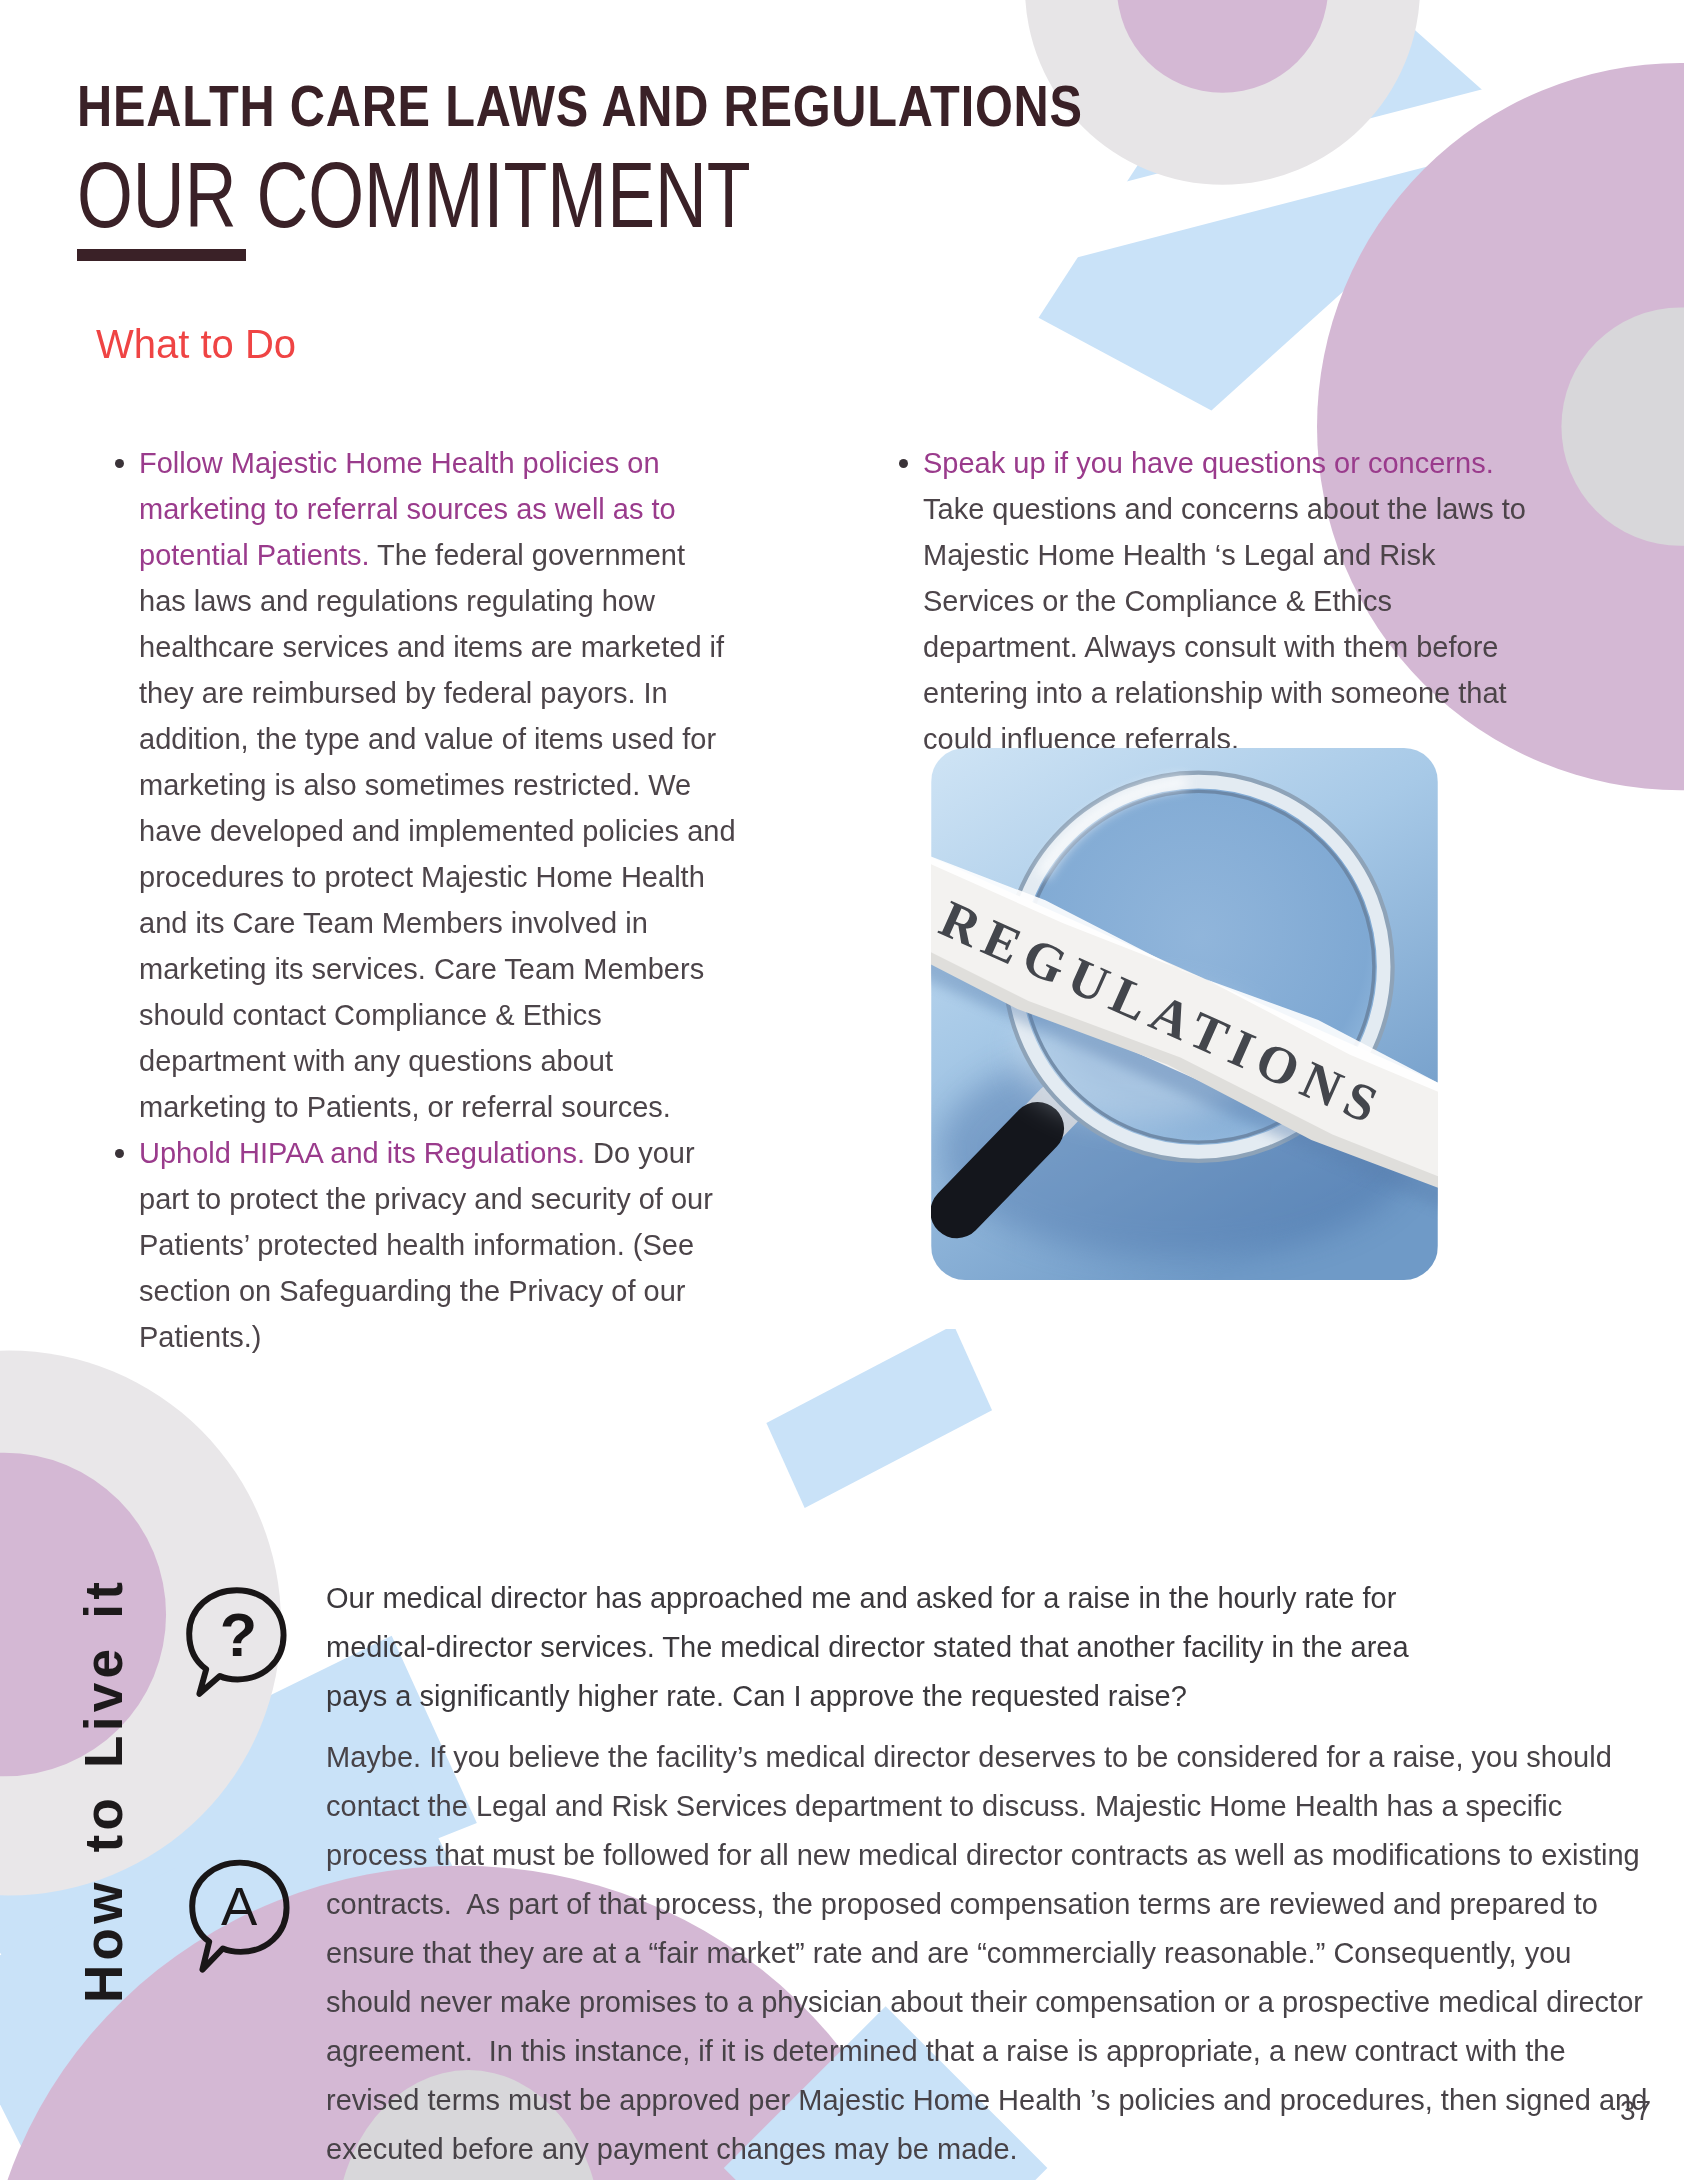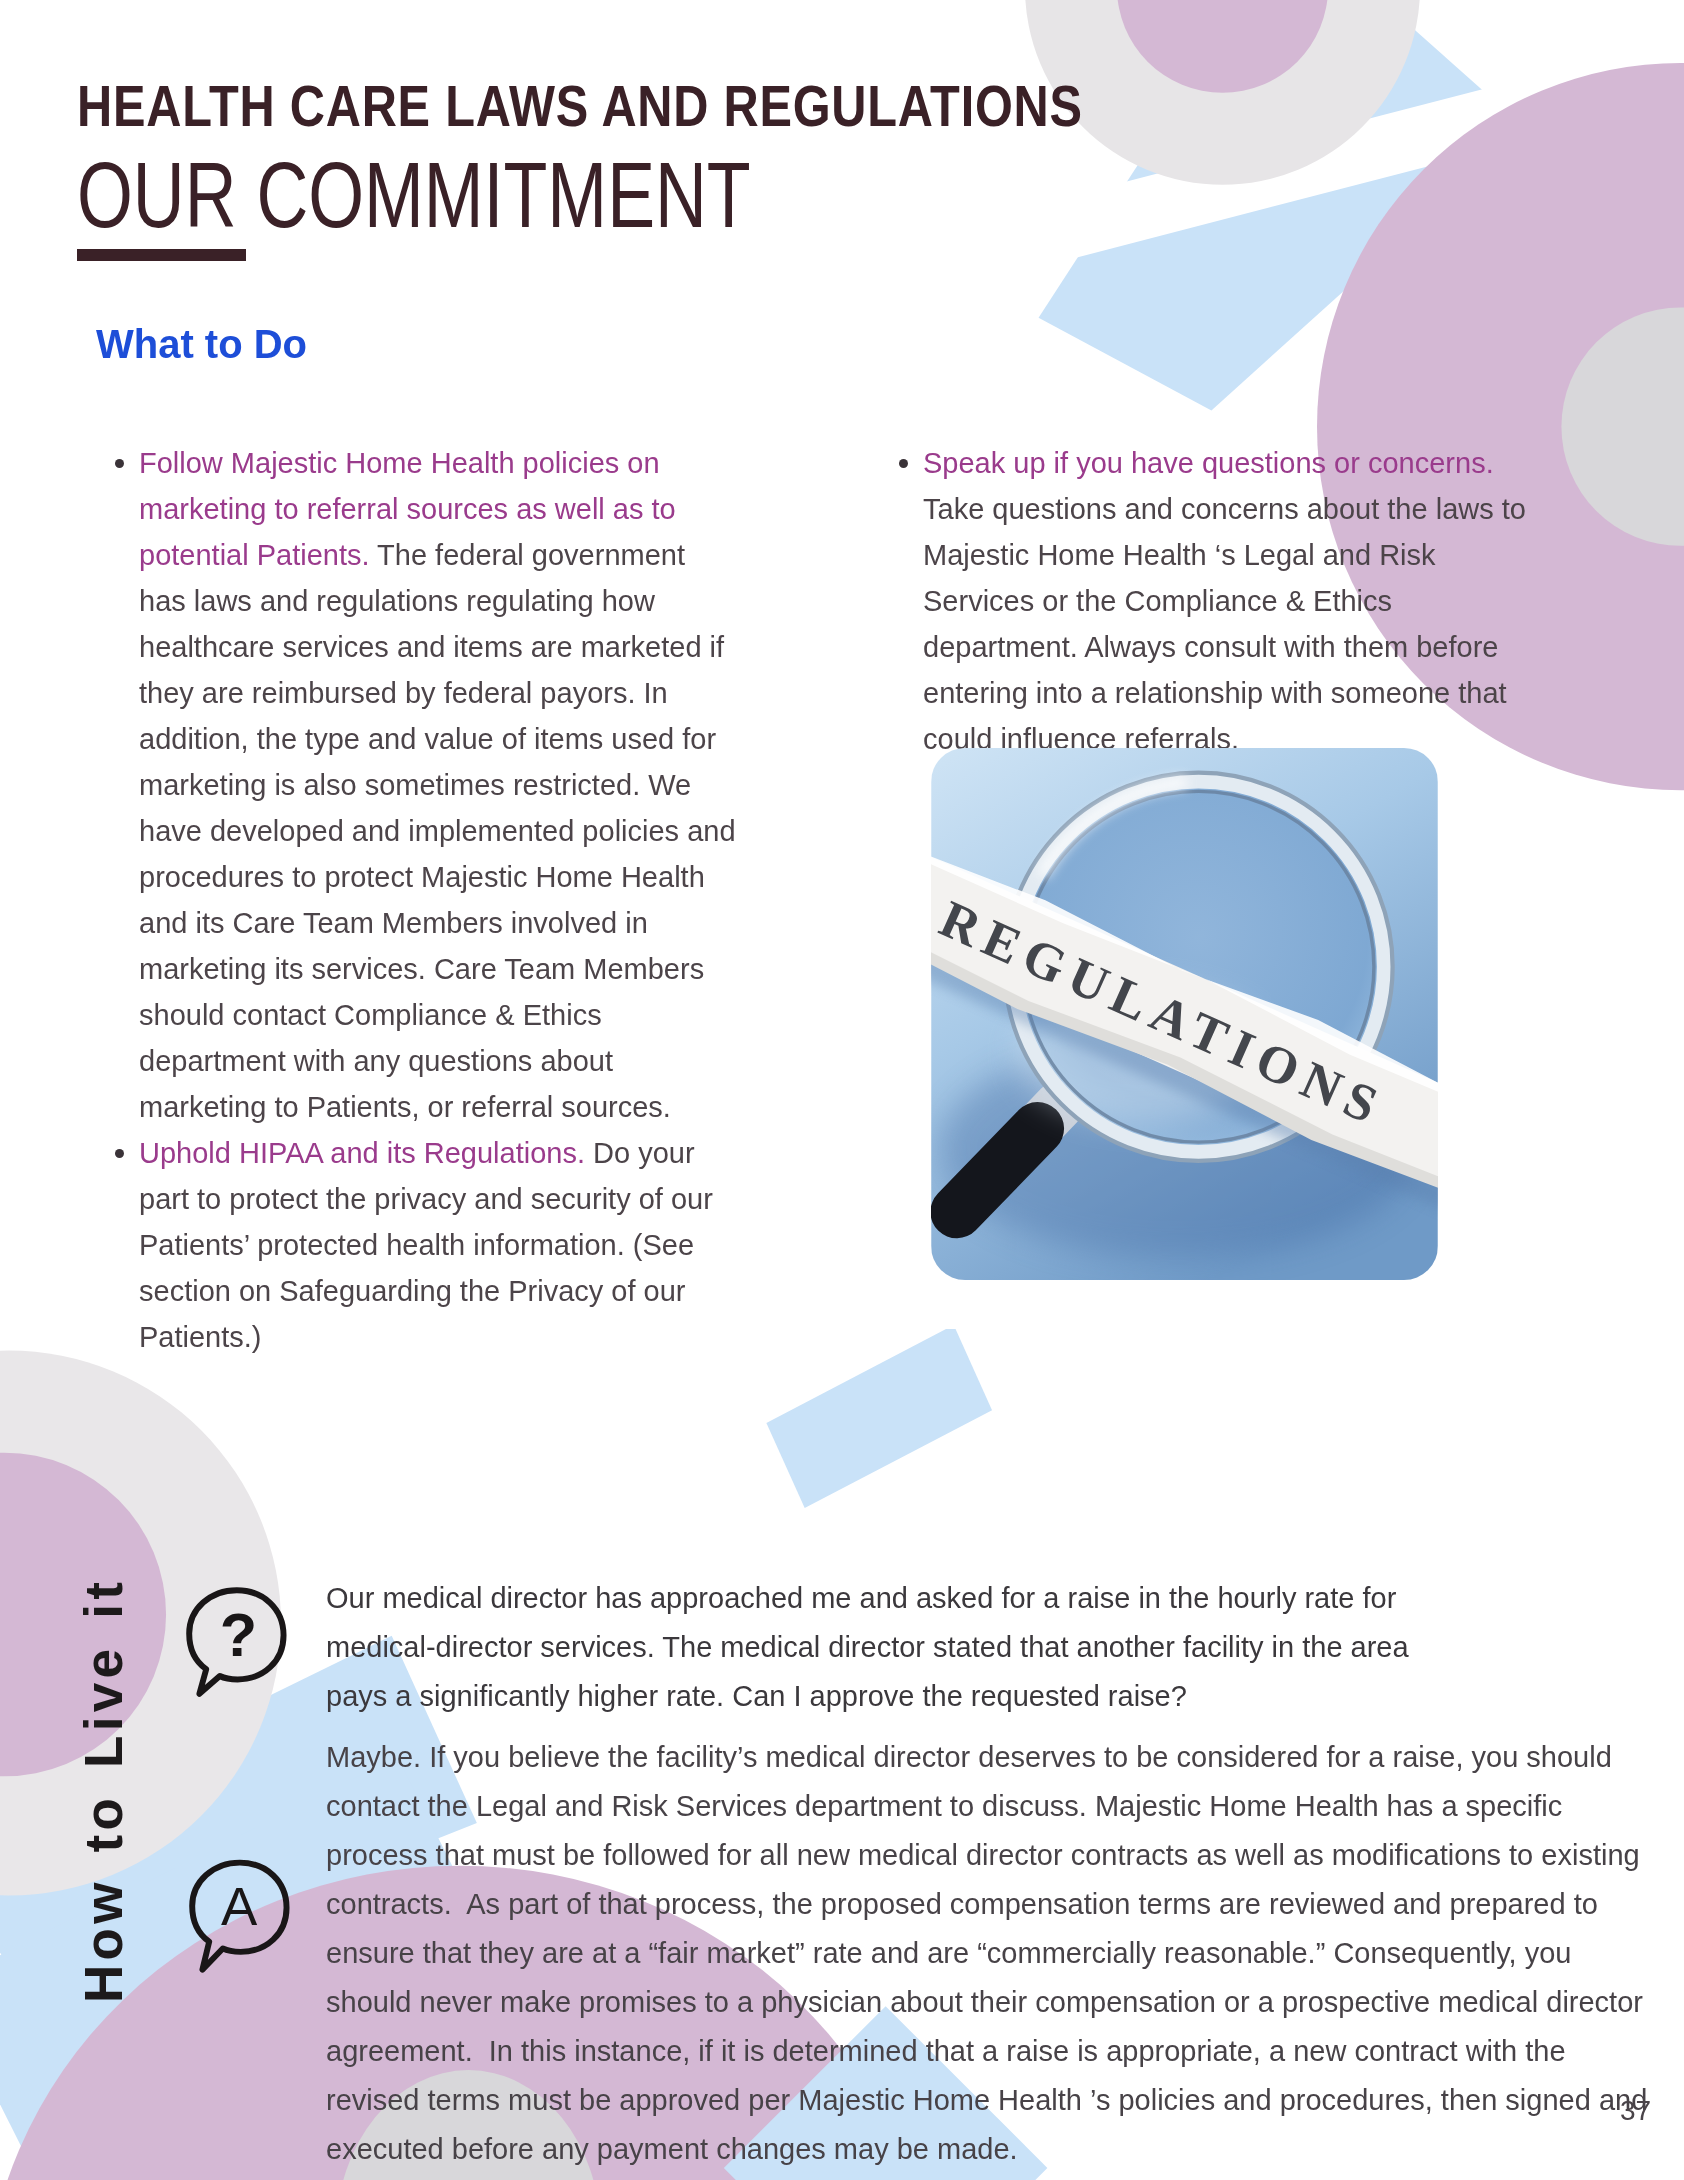--- a/index.html
+++ b/index.html
@@ -12,21 +12,21 @@
   
   .eyebrow{
     left:77px;top:72px;font-size:58px;font-weight:700;color:#3a2127;
     transform:scaleX(.84);transform-origin:left top;letter-spacing:0.9px;white-space:nowrap;
   }
   .page-title{
     left:77px;top:143px;font-size:92px;font-weight:400;color:#3a2127;
     transform:scaleX(.78);transform-origin:left top;white-space:nowrap;
   }
   .title-underline{left:77px;top:249px;width:169px;height:12px;background:#3a2127;}
-  .what-heading{left:96px;top:322px;font-size:40px;font-weight:700;color:#1d4ed8;}
+  .what-heading{left:96px;top:322px;font-size:40px;font-weight:400;color:#ef4444;}
   
   .cols{left:96px;top:400px;display:flex;}
   .col{width:643px;margin-top:40px;}
   .col.right{width:652px;margin-left:141px;}
   ul.blist{list-style:none;margin:0;padding:0;}
   ul.blist li{
     position:relative;padding-left:43px;font-size:29px;line-height:46px;color:#4c4449;
   }
   ul.blist li::before{
     content:"";position:absolute;left:19px;top:19px;width:9.4px;height:9.4px;border-radius:50%;

